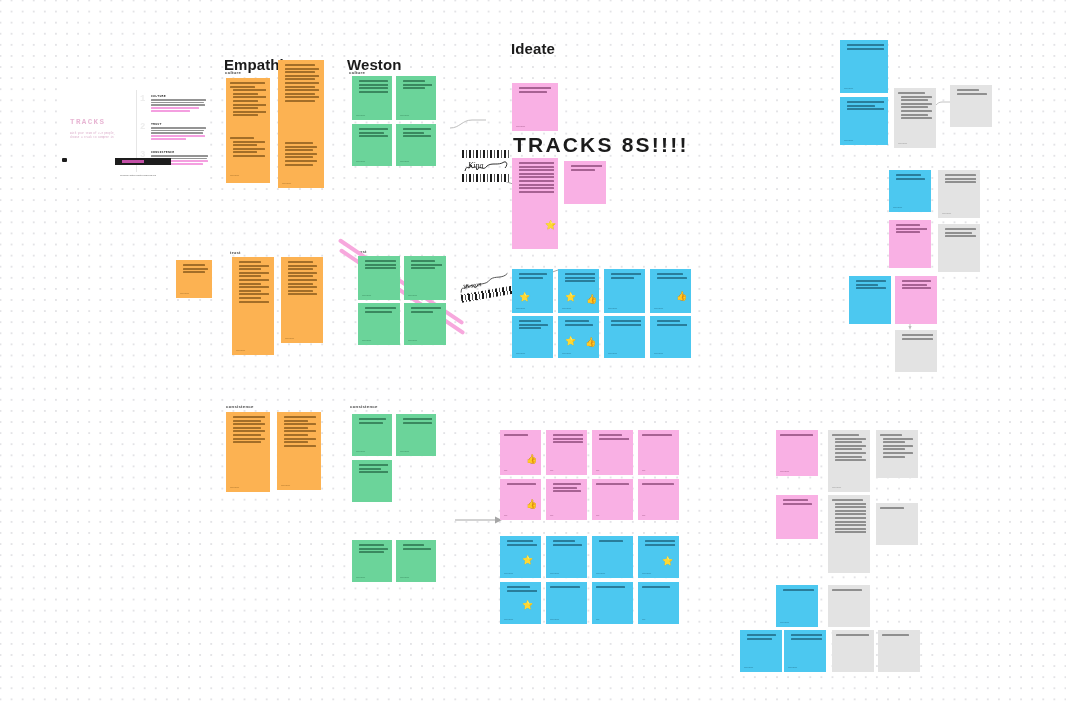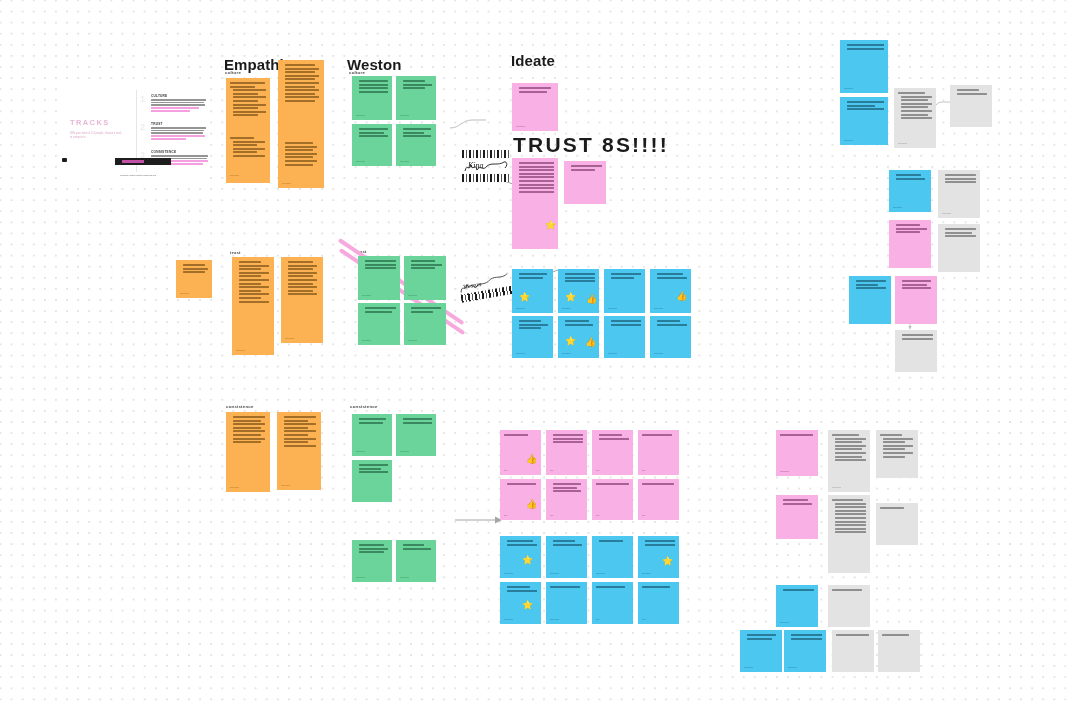--- a/index.html
+++ b/index.html
@@ -69,20 +69,21 @@
   .reaction{
     position:absolute;font-size:9px;line-height:9px;
     text-shadow:0 0 .5px rgba(0,0,0,.25);
     pointer-events:none;
   }
 
   
   .doc{
     position:absolute;background:#ffffff;
     box-sizing:border-box;
+    font-family:Liberation Mono, monospace;
   }
   .doc .doc-title{
     font-size:7.5px;font-weight:700;color:#e8b6d4;letter-spacing:1.4px;
   }
   .doc .doc-sub{font-size:2.6px;line-height:3.6px;color:#d9a9c8;margin-top:2px;}
   .doc .num{
     font-size:9px;font-weight:700;color:#ededed;line-height:9px;
   }
   .doc .sec-h{font-size:3.2px;font-weight:700;color:#3a3a3a;letter-spacing:.2px;}
   .doc .txt .l{height:1.5px;background:rgba(60,60,60,.55);margin-bottom:1.1px;border-radius:.5px;}
@@ -143,30 +144,30 @@
     </div>
 
     <div class="bar" style="left:55px;top:76px;width:56px;height:7px;"></div>
     <div class="barpink" style="left:62px;top:78px;width:22px;height:3px;"></div>
     <div class="bar" style="left:2px;top:76px;width:5px;height:4px;border-radius:1px;"></div>
   </div>
   <div class="abs cap" style="left:120px;top:174px;width:62px;color:#6a6a6a;font-size:2.4px;line-height:3.2px;">freedom within limits produces job</div>
 
   <div class="abs phase-title" style="left:224px;top:56px;">Empathize</div>
   <div class="abs phase-title" style="left:347px;top:56px;">Weston</div>
-  <div class="abs phase-title" style="left:511px;top:52px;">Ideate</div>
+  <div class="abs phase-title" style="left:511px;top:40px;">Ideate</div>
 
   <div class="abs sub-label" style="left:225px;top:70px;">culture</div>
   <div class="abs sub-label" style="left:349px;top:70px;">culture</div>
   <div class="abs sub-label" style="left:230px;top:250px;">trust</div>
   <div class="abs sub-label" style="left:356px;top:249px;">trust</div>
   <div class="abs sub-label" style="left:226px;top:404px;">consistence</div>
   <div class="abs sub-label" style="left:350px;top:404px;">consistence</div>
 
-  <div class="abs krazy" style="left:513px;top:133px;">TRUST  8S!!!!</div>
+  <div class="abs krazy" style="left:513px;top:133px;">TRACKS  8S!!!!</div>
 
   <svg class="conn" style="left:450px;top:118px;width:40px;height:16px;">
     <path d="M0,10 C10,10 12,2 22,2 L36,2" stroke="#bdbdbd" stroke-width="1" fill="none"></path>
   </svg>
 
   <svg class="conn" style="left:492px;top:175px;width:26px;height:16px;">
     <path d="M0,2 L24,10" stroke="#9a9a9a" stroke-width="0.9" fill="none"></path>
   </svg>
   <svg class="conn" style="left:496px;top:270px;width:64px;height:26px;">
     <path d="M62,0 L2,22" stroke="#9a9a9a" stroke-width="0.9" fill="none"></path>

